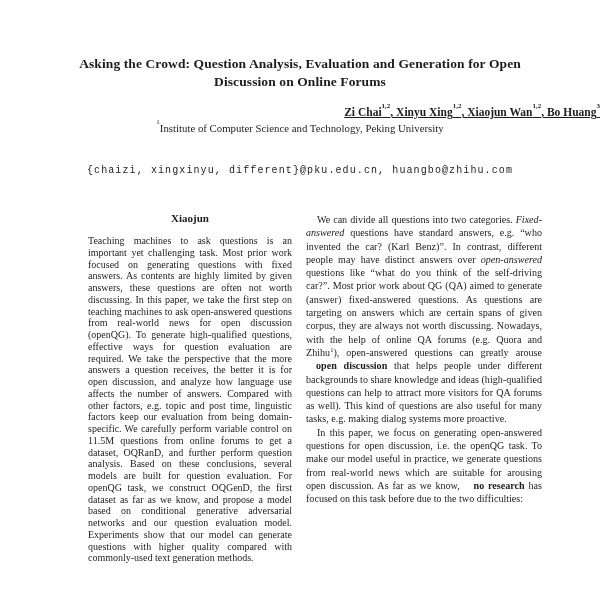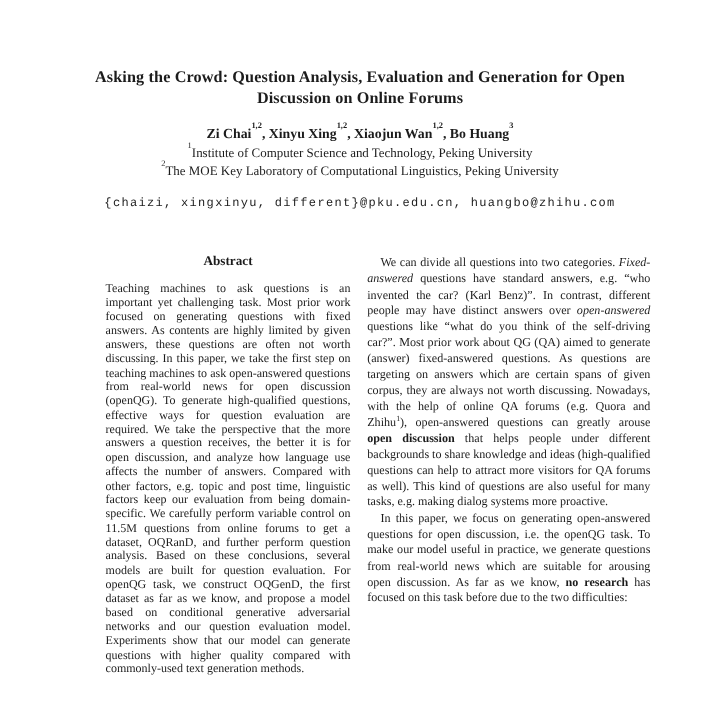--- a/index.html
+++ b/index.html
@@ -25,24 +25,25 @@
     font-weight: bold;
     font-size: 13.5px;
     line-height: 18px;
     letter-spacing: 0.1px;
   }
   .authors {
     position: absolute;
     top: 105px;
     left: 0;
     width: 600px;
-    text-align: center;
+    text-align: right;
     font-weight: bold;
     font-size: 11.5px;
     line-height: 14px;
+    text-decoration: underline;
   }
   .authors sup, .affils sup {
     font-size: 7px;
     line-height: 0;
     position: relative;
     top: -3.5px;
     font-weight: normal;
   }
   .authors sup { font-weight: bold; }
   .affils {
@@ -92,46 +93,45 @@
     width: 236px;
     font-size: 10.1px;
     line-height: 13.3px;
     text-align: justify;
     hyphens: auto;
     -webkit-hyphens: auto;
   }
   .col-right p { margin: 0; }
   .col-right p.indent { text-indent: 11px; }
   .ital { font-style: italic; }
-  .bold { font-weight: bold; }
+  .bold { font-weight: bold; margin-left: 10px; }
   .fnsup {
     font-size: 6.5px;
     line-height: 0;
     position: relative;
     top: -3.5px;
   }
 </style>
 </head>
 <body>
 
 <div class="page">
 
   <div class="title">Asking the Crowd: Question Analysis, Evaluation and Generation for Open Discussion on Online Forums</div>
 
   <div class="authors"><span><span>Zi Chai</span><sup>1,2</sup><span>, </span></span><span><span>Xinyu Xing</span><sup>1,2</sup><span>, </span></span><span><span>Xiaojun Wan</span><sup>1,2</sup><span>, </span></span><span><span>Bo Huang</span><sup>3</sup><span></span></span></div>
 
   <div class="affils">
     <div><sup>1</sup><span>Institute of Computer Science and Technology, Peking University</span></div>
-    <div><sup>2</sup><span>The MOE Key Laboratory of Computational Linguistics, Peking University</span></div>
   </div>
 
   <div class="emails">{chaizi, xingxinyu, different}@pku.edu.cn, huangbo@zhihu.com</div>
 
   <div class="col-left">
-    <div class="abstract-heading">Abstract</div>
+    <div class="abstract-heading">Xiaojun</div>
     <div class="abstract-body">Teaching machines to ask questions is an important yet challenging task. Most prior work focused on generating questions with fixed answers. As contents are highly limited by given answers, these questions are often not worth discussing. In this paper, we take the first step on teaching machines to ask open-answered questions from real-world news for open discussion (openQG). To generate high-qualified questions, effective ways for question evaluation are required. We take the perspective that the more answers a question receives, the better it is for open discussion, and analyze how language use affects the number of answers. Compared with other factors, e.g. topic and post time, linguistic factors keep our evaluation from being domain-specific. We carefully perform variable control on 11.5M questions from online forums to get a dataset, OQRanD, and further perform question analysis. Based on these conclusions, several models are built for question evaluation. For openQG task, we construct OQGenD, the first dataset as far as we know, and propose a model based on conditional generative adversarial networks and our question evaluation model. Experiments show that our model can generate questions with higher quality compared with commonly-used text generation methods.</div>
   </div>
 
   <div class="col-right">
     <p class="indent"><span>We can divide all questions into two categories. </span><span class="ital">Fixed-answered</span><span> questions have standard answers, e.g. “who invented the car? (Karl Benz)”. In contrast, different people may have distinct answers over </span><span class="ital">open-answered</span><span> questions like “what do you think of the self-driving car?”. Most prior work about QG (QA) aimed to generate (answer) fixed-answered questions. As questions are targeting on answers which are certain spans of given corpus, they are always not worth discussing. Nowadays, with the help of online QA forums (e.g. Quora and Zhihu</span><span class="fnsup">1</span><span>), open-answered questions can greatly arouse </span><span class="bold">open discussion</span><span> that helps people under different backgrounds to share knowledge and ideas (high-qualified questions can help to attract more visitors for QA forums as well). This kind of questions are also useful for many tasks, e.g. making dialog systems more proactive.</span></p>
     <p class="indent"><span>In this paper, we focus on generating open-answered questions for open discussion, i.e. the openQG task. To make our model useful in practice, we generate questions from real-world news which are suitable for arousing open discussion. As far as we know, </span><span class="bold">no research</span><span> has focused on this task before due to the two difficulties:</span></p>
   </div>
 
 </div>
 

